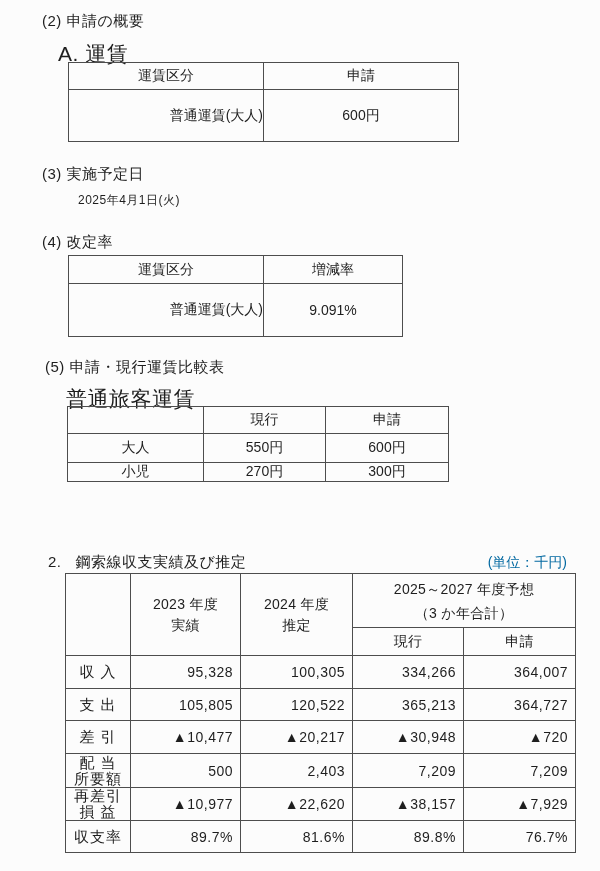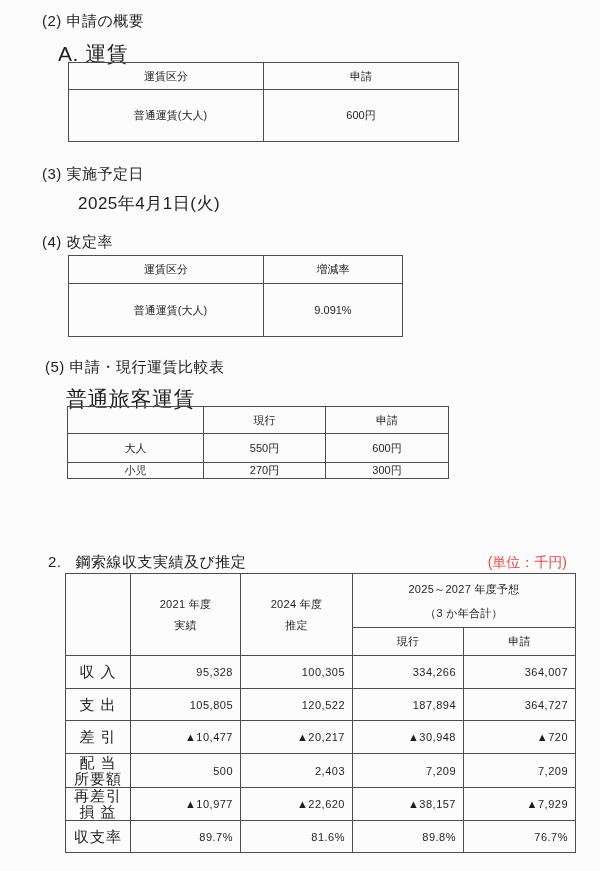--- a/index.html
+++ b/index.html
@@ -11,52 +11,52 @@
   #page {
     position: relative;
     width: 600px;
     height: 871px;
     background: #fcfcfc;
     overflow: hidden;
   }
   .abs { position: absolute; }
   .sec-heading { font-size: 15px; color: #1e1e1e; letter-spacing: 0.5px; }
   .sub-label   { font-size: 21px; color: #1e1e1e; letter-spacing: 0.5px; }
-  .date-text   { font-size: 17px; color: #1e1e1e; letter-spacing: 0.5px; }
+  .date-text   { font-size: 12px; color: #1e1e1e; letter-spacing: 0.5px; }
 
   table { border-collapse: collapse; table-layout: fixed; }
   td, th {
     border: 1px solid #4d4d4d;
     font-weight: normal;
-    font-size: 11px;
+    font-size: 14px;
     color: #1e1e1e;
     text-align: center;
     vertical-align: middle;
     padding: 0;
     overflow: hidden;
   }
-  .left-cell { text-align: center; padding-left: 9px; }
+  .left-cell { text-align: right; padding-left: 9px; }
   .ml { white-space: pre-line; line-height: 21px; }
 
   
   #income-table td { letter-spacing: 0.3px; }
   #income-table .row-label {
     font-size: 15px;
     line-height: 16px;
     white-space: pre-line;
     letter-spacing: 1px;
   }
   #income-table .val {
     text-align: right;
     padding-right: 7px;
     letter-spacing: 0.5px;
   }
   #income-table .ghdr { line-height: 24px; }
   .title-row { font-size: 15px; color: #1e1e1e; letter-spacing: 0.5px; }
-  .unit-note { font-size: 14px; color: #ef4444; }
+  .unit-note { font-size: 14px; color: #0369a1; }
   .num-gap { display: inline-block; width: 14px; }
 </style>
 </head>
 <body>
 
 <div id="page">
 
   <div class="abs sec-heading" style="left:42px; top:12px;">(2) 申請の概要</div>
   <div class="abs sub-label" style="left:58px; top:40px;">A. 運賃</div>
 
@@ -136,21 +136,21 @@
     <colgroup>
       <col style="width:65px">
         <col style="width:110px">
         <col style="width:112px">
       <col style="width:111px">
         <col style="width:112px">
     </colgroup>
     <tbody>
         <tr style="height:54px;">
       <td rowspan="2"></td>
-      <td rowspan="2" class="ml">2021 年度
+      <td rowspan="2" class="ml">2023 年度
 実績</td>
       <td rowspan="2" class="ml">2024 年度
 推定</td>
       <td colspan="2" class="ml ghdr">2025～2027 年度予想
 （3 か年合計）</td>
     </tr>
     <tr style="height:28px;">
       <td>現行</td>
       <td>申請</td>
     </tr>
@@ -158,21 +158,21 @@
       <td class="row-label">収 入</td>
       <td class="val">95,328</td>
       <td class="val">100,305</td>
       <td class="val">334,266</td>
       <td class="val">364,007</td>
     </tr>
     <tr style="height:32px;">
       <td class="row-label">支 出</td>
       <td class="val">105,805</td>
       <td class="val">120,522</td>
-      <td class="val">187,894</td>
+      <td class="val">365,213</td>
       <td class="val">364,727</td>
     </tr>
     <tr style="height:33px;">
       <td class="row-label">差 引</td>
       <td class="val">▲10,477</td>
       <td class="val">▲20,217</td>
       <td class="val">▲30,948</td>
       <td class="val">▲720</td>
     </tr>
     <tr style="height:34px;margin-top:21px;">

